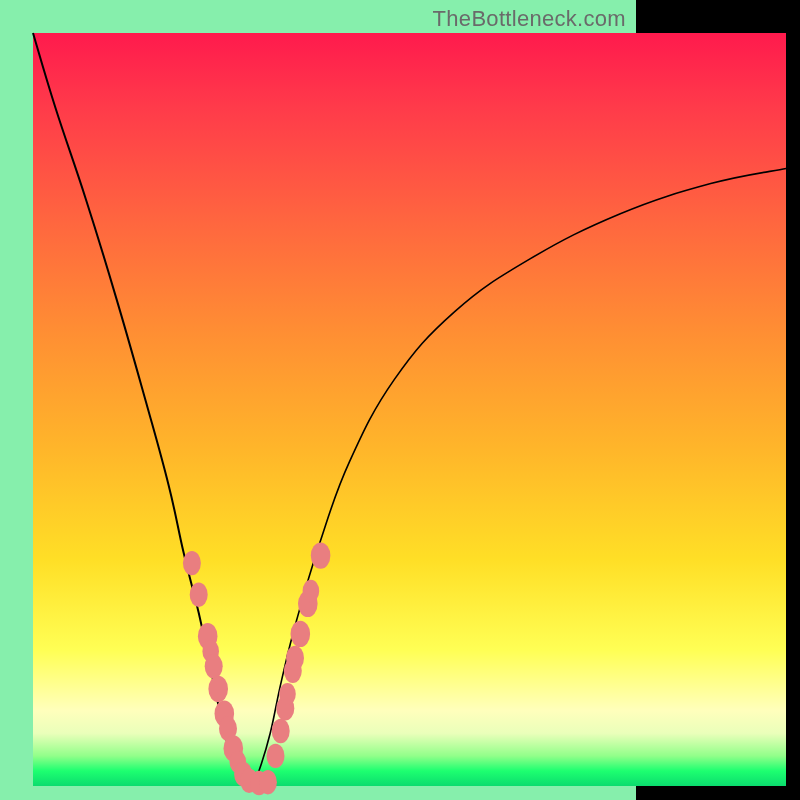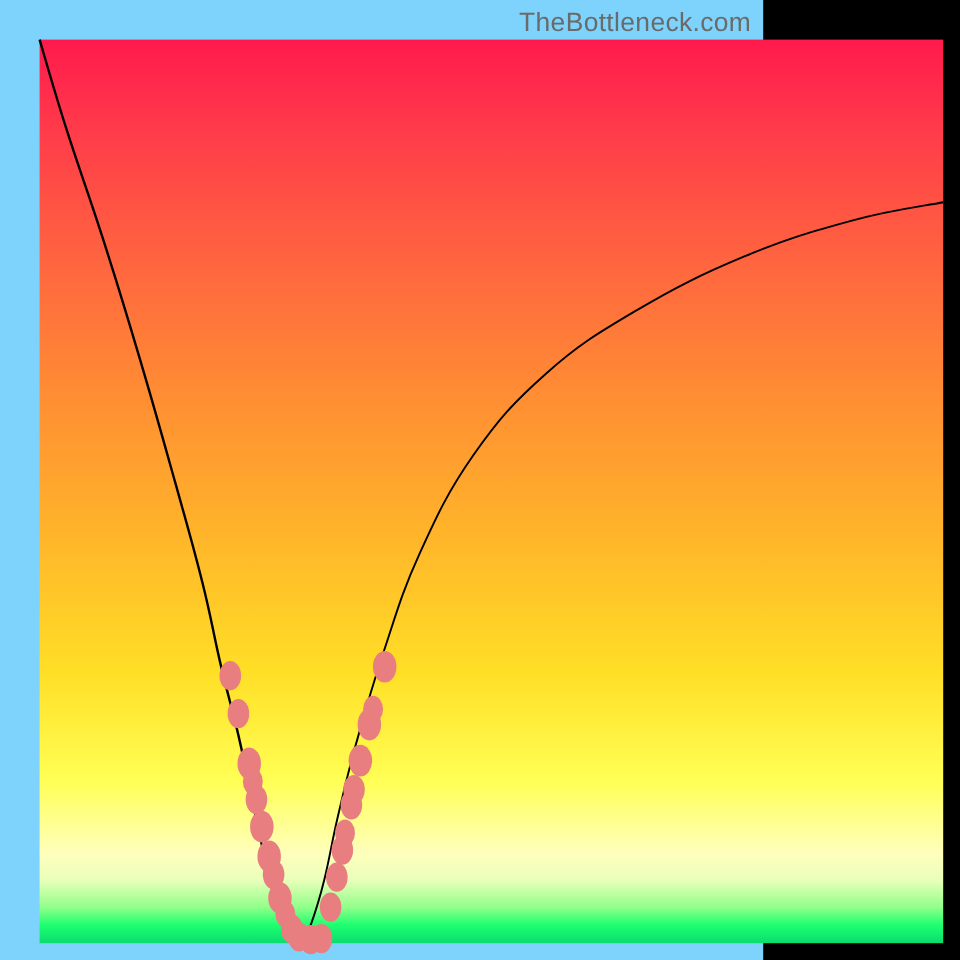--- a/index.html
+++ b/index.html
@@ -10,21 +10,21 @@
     overflow: hidden;
     background: #000;
     font-family: Arial, Helvetica, sans-serif;
   }
   .frame {
     position: absolute;
     left: 0;
     top: 0;
     width: 636px;
     height: 800px;
-    background: #7dd3fc;
+    background: #86efac;
   }
   .plot-area {
     position: absolute;
     left: 33px;
     top: 33px;
     width: 753px;
     height: 753px;
     
     background: linear-gradient(
       to bottom,

